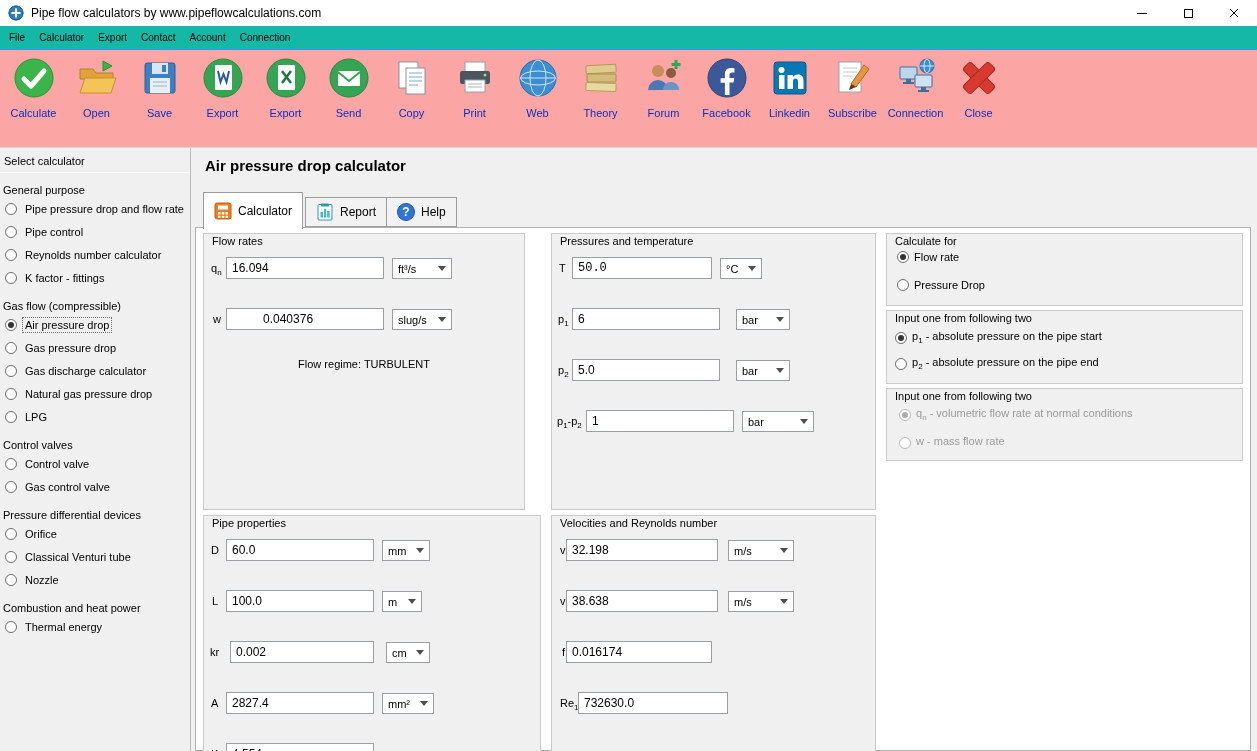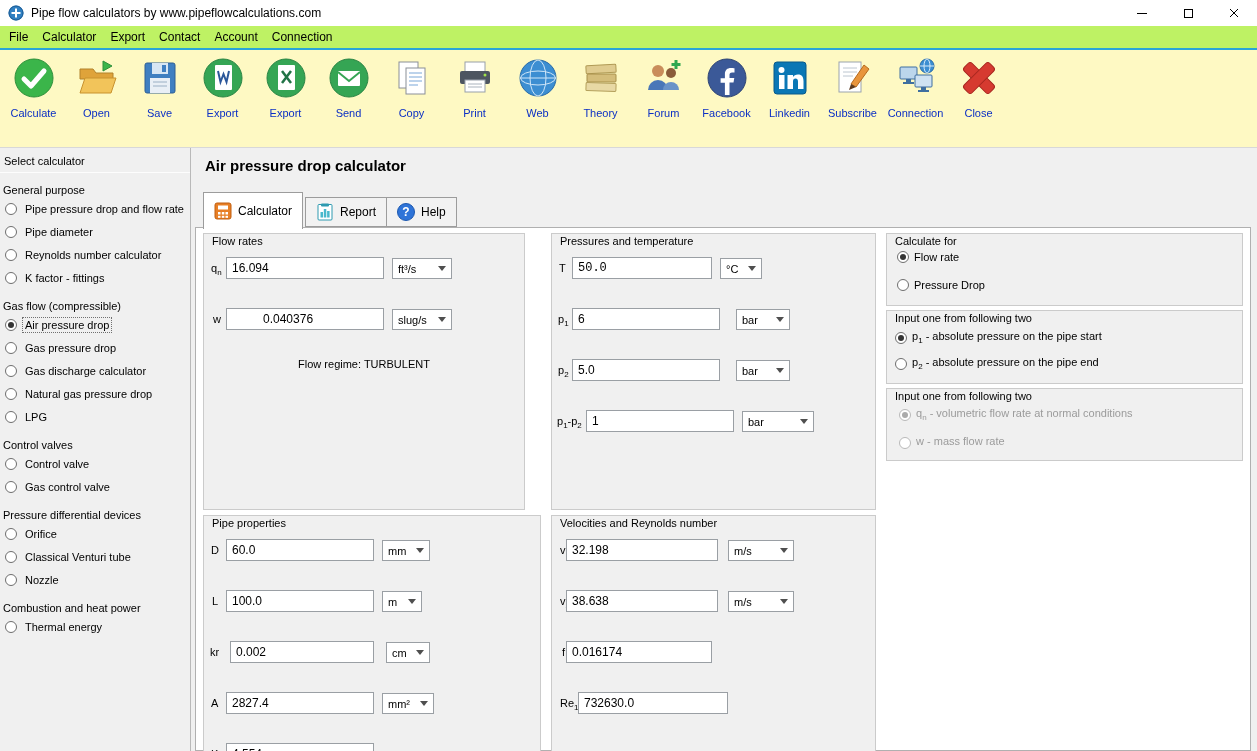--- a/index.html
+++ b/index.html
@@ -9,26 +9,26 @@
   
   .titlebar { position:absolute; top:0; left:0; right:0; height:26px; background:#fff; display:flex; align-items:center; z-index:10; }
   .app-icon { margin:0 7px 0 8px; display:flex; }
   .win-title { font-size:12px; }
   .wcontrols { margin-left:auto; display:flex; height:100%; }
   .wbtn { width:46px; height:100%; display:flex; align-items:center; justify-content:center; cursor:default; }
   .ic-min { width:10px; height:1px; background:#000; }
   .ic-max { width:9px; height:9px; border:1px solid #000; }
 
   
-  .menubar { position:absolute; top:26px; left:0; right:0; height:22px; background:#bef264; display:flex; align-items:center; font-size:12px; padding-left:2px; z-index:10; }
+  .menubar { position:absolute; top:26px; left:0; right:0; height:22px; background:#14b8a6; display:flex; align-items:center; font-size:10px; padding-left:2px; z-index:10; }
   .mitem { padding:3px 7px; }
   .accent { position:absolute; top:48px; left:0; right:0; height:2px; background:#29a4d9; z-index:10; }
 
   
-  .toolbar { position:absolute; top:50px; left:0; right:0; height:98px; background:#fef9c3; border-bottom:1px solid #d8d8d8; display:flex; padding:4px 0 0 2px; z-index:10; }
+  .toolbar { position:absolute; top:50px; left:0; right:0; height:98px; background:#fca5a5; border-bottom:1px solid #d8d8d8; display:flex; padding:4px 0 0 2px; z-index:10; }
   .tb-item { width:63px; display:flex; flex-direction:column; align-items:center; }
   .tb-ico { width:46px; height:48px; display:flex; align-items:center; justify-content:center; }
   .tb-label { font-size:11px; color:#0b2fc4; margin-top:5px; white-space:nowrap; }
 
   
   .sidebar { position:absolute; top:148px; left:0; width:191px; bottom:0; background:#f0f0f0; border-right:1px solid #b9b9b9; font-size:11px; z-index:5; }
   .sb-title { padding:7px 0 5px 4px; }
   .sb-div { height:1px; background:#c9c9c9; border-bottom:1px solid #fdfdfd; }
   .sb-group { padding:11px 0 1px 3px; }
   .sb-item { height:23px; display:flex; align-items:center; padding-left:5px; }
@@ -299,21 +299,21 @@
   <div class="sb-title">Select calculator</div>
   <div class="sb-div"></div>
 
   <div class="sb-group">General purpose</div>
   <div class="sb-item">
       <span class="radio"></span>
       <span class="lab">Pipe pressure drop and flow rate</span>
     </div>
   <div class="sb-item">
       <span class="radio"></span>
-      <span class="lab">Pipe diameter</span>
+      <span class="lab">Pipe control</span>
     </div>
   <div class="sb-item">
       <span class="radio"></span>
       <span class="lab">Reynolds number calculator</span>
     </div>
   <div class="sb-item">
       <span class="radio"></span>
       <span class="lab">K factor - fittings</span>
     </div>
 

